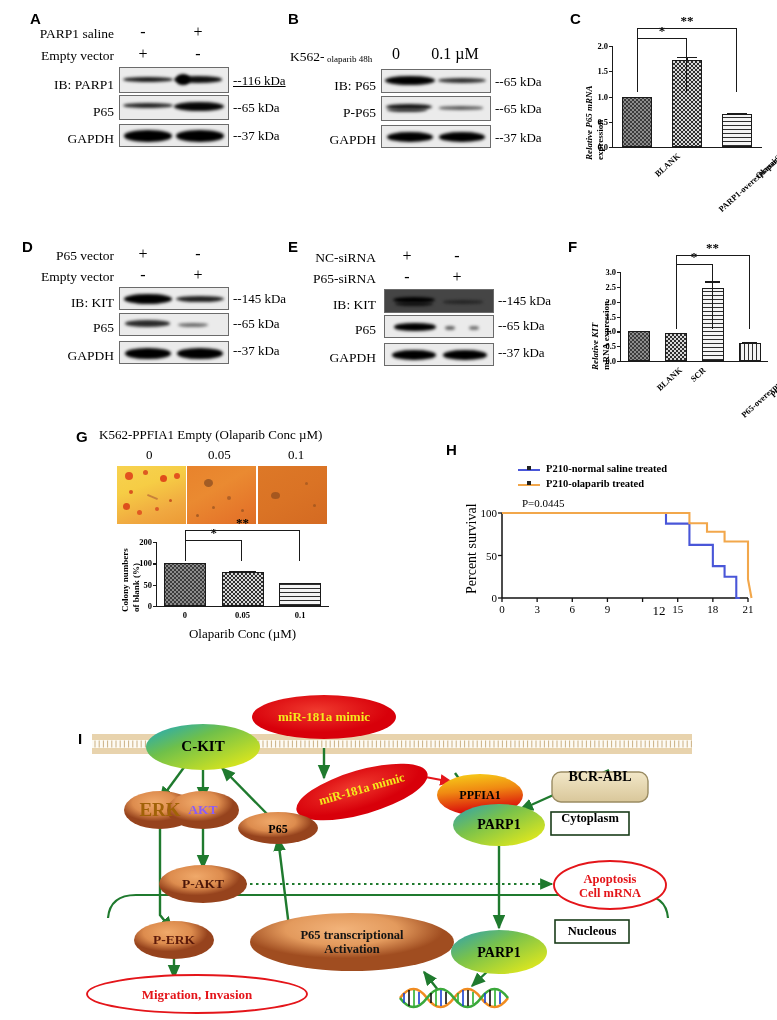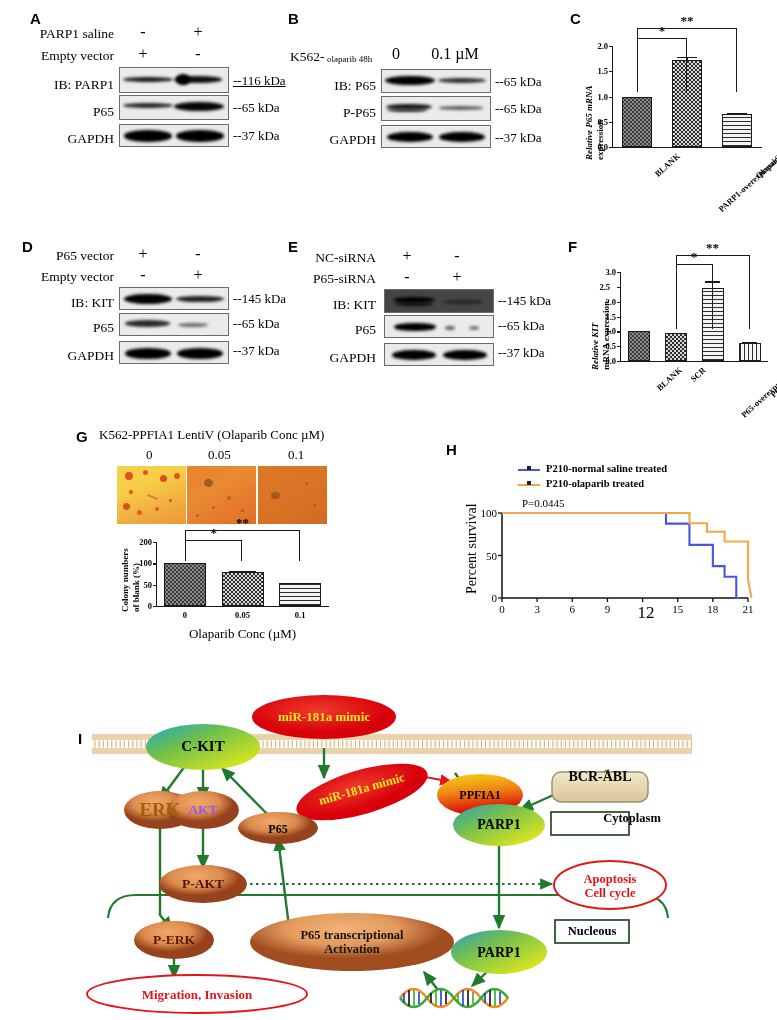--- a/index.html
+++ b/index.html
@@ -302,21 +302,21 @@
     <div class="tick-lbl" style="left:14px;top:104px;width:26px;">0.0</div>
     <div class="axis-line" style="left:40.5px;top:94.16666666666667px;width:3.5px;height:1.2px;"></div>
     <div class="tick-lbl" style="left:14px;top:89.16666666666667px;width:26px;">0.5</div>
     <div class="axis-line" style="left:40.5px;top:79.33333333333334px;width:3.5px;height:1.2px;"></div>
     <div class="tick-lbl" style="left:14px;top:74.33333333333334px;width:26px;">1.0</div>
     <div class="axis-line" style="left:40.5px;top:64.5px;width:3.5px;height:1.2px;"></div>
     <div class="tick-lbl" style="left:14px;top:59.5px;width:26px;">1.5</div>
     <div class="axis-line" style="left:40.5px;top:49.66666666666667px;width:3.5px;height:1.2px;"></div>
     <div class="tick-lbl" style="left:14px;top:44.66666666666667px;width:26px;">2.0</div>
     <div class="axis-line" style="left:40.5px;top:34.83333333333333px;width:3.5px;height:1.2px;"></div>
-    <div class="tick-lbl" style="left:8px;top:29.83333333333333px;width:26px;">2.5</div>
+    <div class="tick-lbl" style="left:14px;top:29.83333333333333px;width:26px;">2.5</div>
     <div class="axis-line" style="left:40.5px;top:20px;width:3.5px;height:1.2px;"></div>
     <div class="tick-lbl" style="left:14px;top:15px;width:26px;">3.0</div>
     <div class="bar pat-dot" style="left:51.5px;top:79.33333333333334px;width:22px;height:29.666666666666657px;"></div>
     <div class="bar pat-check" style="left:88.5px;top:81.41px;width:22px;height:27.590000000000003px;"></div>
     <div class="errbar" style="left:98.9px;top:80.52px;width:1.2px;height:0.8900000000000006px;"></div>
     <div class="errbar" style="left:92.24px;top:80.52px;width:14.520000000000001px;height:1.4px;"></div>
     <div class="bar pat-hstripe" style="left:125.5px;top:36.31666666666666px;width:22px;height:72.68333333333334px;"></div>
     <div class="errbar" style="left:135.9px;top:29.493333333333325px;width:1.2px;height:6.823333333333338px;"></div>
     <div class="errbar" style="left:129.24px;top:29.493333333333325px;width:14.520000000000001px;height:1.4px;"></div>
     <div class="bar pat-vstripe" style="left:162.5px;top:91.2px;width:22px;height:17.799999999999997px;"></div>
@@ -328,21 +328,21 @@
     <div class="star" style="left:126.5px;top:-12px;width:20px;text-align:center;">**</div>
     <div class="xcat" style="left:70.5px;top:113px;">BLANK</div>
     <div class="xcat" style="left:107.5px;top:113px;">SCR</div>
     <div class="xcat" style="left:144.5px;top:113px;">P65-overexpression</div>
     <div class="xcat" style="left:181.5px;top:113px;">P65-siRNA</div>
     <div class="ylab-rot" style="left:14px;top:118px;font-style:italic;">Relative KIT</div>
     <div class="ylab-rot" style="left:25px;top:118px;">mRNA expression</div>
   </div>
 
 <div class="panel-letter" style="left:76px; top:428px;">G</div>
-<div class="lbl" style="left:99px; top:427px; font-size:13px;">K562-PPFIA1 LentiV (Olaparib Conc µM)</div>
+<div class="lbl" style="left:99px; top:427px; font-size:13px;">K562-PPFIA1 Empty (Olaparib Conc µM)</div>
 
 <div class="lbl" style="left:146px; top:447px; font-size:13px;">0</div>
 <div class="lbl" style="left:208px; top:447px; font-size:13px;">0.05</div>
 <div class="lbl" style="left:288px; top:447px; font-size:13px;">0.1</div>
 
 <div class="micro" style="left:117px; top:466px; width:69px; height:58px;
      background:linear-gradient(160deg,#f7d24f 0%,#f6cd45 35%,#f0a840 75%,#ec9a35 100%);">
   <div style="position:absolute;left:8px;top:6px;width:8px;height:8px;border-radius:50%;background:#e2521f;"></div>
   <div style="position:absolute;left:26px;top:4px;width:5px;height:5px;border-radius:50%;background:#dd5a22;"></div>
   <div style="position:absolute;left:43px;top:9px;width:7px;height:7px;border-radius:50%;background:#e04d1b;"></div>
@@ -420,21 +420,21 @@
       <path d="M62,58 L226,58 L226,68.625 L249.42857142857142,68.625 L249.42857142857142,89.875 L272.85714285714283,89.875 L272.85714285714283,111.125 L284.57142857142856,111.125 L284.57142857142856,121.75 L296.2857142857143,121.75 L296.2857142857143,143 L299.8,143" fill="none" stroke="#4956d8" stroke-width="2.1"></path>
       <path d="M62,58 L237.71428571428572,58 L237.71428571428572,58 L249.42857142857142,58 L249.42857142857142,68.2 L267,68.2 L267,76.7 L284.57142857142856,76.7 L284.57142857142856,86.475 L308,86.475 L308,124.3 L311.51428571428573,143" fill="none" stroke="#f2a74b" stroke-width="2.1"></path>
     </svg>
     <div class="tick-lbl" style="left:30px;top:137px;width:27px;font-size:11px;font-weight:normal;">0</div>
     <div class="tick-lbl" style="left:30px;top:94.5px;width:27px;font-size:11px;font-weight:normal;">50</div>
     <div class="tick-lbl" style="left:30px;top:52px;width:27px;font-size:11px;font-weight:normal;">100</div>
     <div class="tick-lbl" style="left:50px;top:148px;width:24px;text-align:center;font-size:11px;font-weight:normal;">0</div>
     <div class="tick-lbl" style="left:85.14285714285714px;top:148px;width:24px;text-align:center;font-size:11px;font-weight:normal;">3</div>
     <div class="tick-lbl" style="left:120.28571428571428px;top:148px;width:24px;text-align:center;font-size:11px;font-weight:normal;">6</div>
     <div class="tick-lbl" style="left:155.42857142857142px;top:148px;width:24px;text-align:center;font-size:11px;font-weight:normal;">9</div>
-    <div class="tick-lbl" style="left:194px;top:148px;width:24px;text-align:center;font-size:17px;font-weight:normal;">12</div>
+    <div class="tick-lbl" style="left:207px;top:148px;width:24px;text-align:center;font-size:13px;font-weight:normal;">12</div>
     <div class="tick-lbl" style="left:225.71428571428572px;top:148px;width:24px;text-align:center;font-size:11px;font-weight:normal;">15</div>
     <div class="tick-lbl" style="left:260.85714285714283px;top:148px;width:24px;text-align:center;font-size:11px;font-weight:normal;">18</div>
     <div class="tick-lbl" style="left:296px;top:148px;width:24px;text-align:center;font-size:11px;font-weight:normal;">21</div>
     <div class="ylab-rot" style="left:24px;top:139px;font-size:14px;font-weight:normal;">Percent survival</div>
     <div style="position:absolute;left:78px;top:14px;width:22px;height:2px;background:#4956d8;"></div>
     <div style="position:absolute;left:87px;top:11px;width:4px;height:4px;background:#222;"></div>
     <div style="position:absolute;left:106px;top:8px;font-size:10.5px;font-weight:bold;white-space:nowrap;">P210-normal saline treated</div>
     <div style="position:absolute;left:78px;top:29px;width:22px;height:2px;background:#f2a74b;"></div>
     <div style="position:absolute;left:87px;top:26px;width:4px;height:4px;background:#222;"></div>
     <div style="position:absolute;left:106px;top:23px;font-size:10.5px;font-weight:bold;white-space:nowrap;">P210-olaparib treated</div>
@@ -710,26 +710,26 @@
 <div class="node" style="left:252px; top:705px; width:144px; height:24px; font-size:13px; color:#f5ea1c;">miR-181a mimic</div>
 <div class="node" style="left:146px; top:736px; width:114px; height:22px; font-size:15px;">C-KIT</div>
 <div class="node" style="left:294px; top:779px; width:136px; height:22px; font-size:12.5px; color:#f5ea1c;
      transform:rotate(-16deg);">miR-181a mimic</div>
 <div class="node" style="left:438px; top:785px; width:84px; height:20px; font-size:12px;">PPFIA1</div>
 <div class="node" style="left:552px; top:762px; width:96px; height:30px; font-size:14px;">BCR-ABL</div>
 <div class="node" style="left:128px; top:800px; width:64px; height:20px; font-size:19px; color:#a16207;">ERK</div>
 <div class="node" style="left:171px; top:800px; width:64px; height:20px; font-size:13.5px; color:#8b5cf6;font-family:Liberation Serif, serif;">AKT</div>
 <div class="node" style="left:250px; top:820px; width:56px; height:18px; font-size:12px;">P65</div>
 <div class="node" style="left:462px; top:814px; width:74px; height:22px; font-size:14px;">PARP1</div>
-<div class="node" style="left:551px; top:812px; width:78px; height:14px; font-size:12.5px;margin-left:42px;">Cytoplasm</div>
+<div class="node" style="left:551px; top:812px; width:78px; height:14px; font-size:12.5px;">Cytoplasm</div>
 <div class="node" style="left:166px; top:874px; width:74px; height:20px; font-size:13.5px; color:#4a1509;">P-AKT</div>
 <div style="position:absolute; left:556px; top:873px; width:108px; text-align:center; font-weight:bold;
      font-size:12.5px; color:#e4151a; line-height:1.1;">
   <div>Apoptosis</div>
-  <div>Cell cycle</div>
+  <div>Cell mRNA</div>
 </div>
 <div class="node" style="left:138px; top:930px; width:72px; height:20px; font-size:13.5px; color:#5c1a0a;">P-ERK</div>
 <div style="position:absolute; left:250px; top:928px; width:204px; text-align:center; font-weight:bold;
      font-size:12.5px; color:#141414; line-height:1.15;">
   <div>P65 transcriptional</div>
   <div>Activation</div>
 </div>
 <div class="node" style="left:462px; top:942px; width:74px; height:22px; font-size:14px;">PARP1</div>
 <div class="node" style="left:555px; top:920px; width:74px; height:23px; font-size:12.5px;">Nucleous</div>
 <div class="node" style="left:87px; top:985px; width:220px; height:20px; font-size:13px; color:#e4151a;">Migration, Invasion</div>

